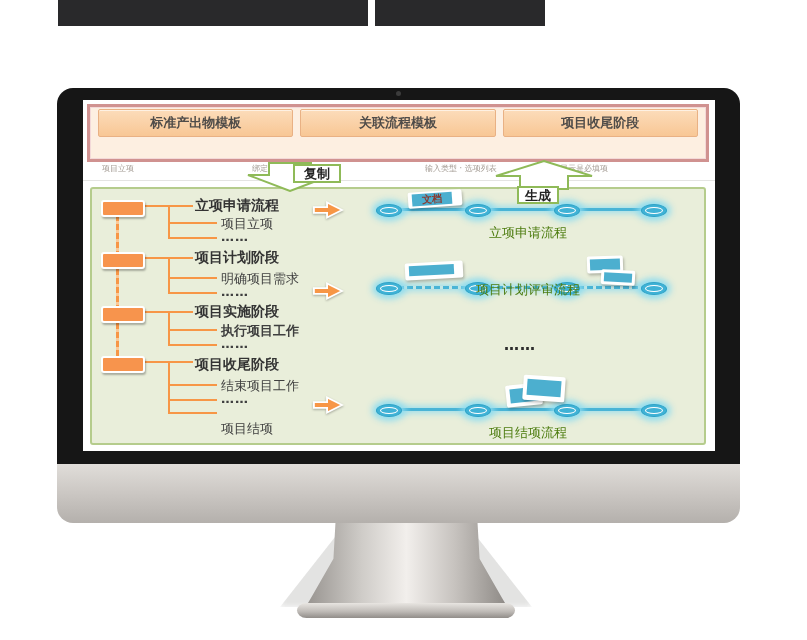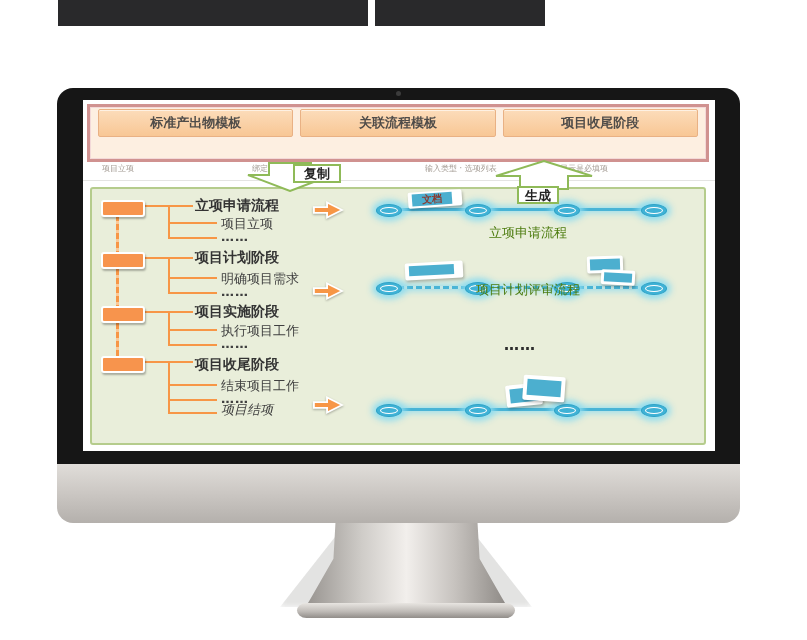--- a/index.html
+++ b/index.html
@@ -139,26 +139,26 @@
   <div class="oline" style="left:85px;top:299px;width:49px;height:2px;"></div>
   <div class="oline" style="left:85px;top:312px;width:49px;height:2px;"></div>
 
   <div class="ttl" style="top:97px;">立项申请流程</div>
   <div class="sub" style="top:115px;">项目立项</div>
   <div class="sub dots" style="top:129px;">……</div>
   <div class="ttl" style="top:149px;">项目计划阶段</div>
   <div class="sub" style="top:170px;">明确项目需求</div>
   <div class="sub dots" style="top:184px;">……</div>
   <div class="ttl" style="top:203px;">项目实施阶段</div>
-  <div class="sub" style="top:222px;">执行项目工作</div>
+  <div class="sub" style="top:222px;font-weight:bold;">执行项目工作</div>
   <div class="sub dots" style="top:236px;">……</div>
   <div class="ttl" style="top:236px;margin-top:20px;">项目收尾阶段</div>
   <div class="sub" style="top:277px;">结束项目工作</div>
   <div class="sub dots" style="top:291px;">……</div>
-  <div class="sub" style="top:301px;font-style:italic;">项目结项</div>
+  <div class="sub" style="top:320px;">项目结项</div>
 
   <svg class="oarrow" style="left:229px;top:100px;" width="32" height="20" viewBox="0 0 34 20">
     <path d="M2 7 L16 7 L16 2 L32 10 L16 18 L16 13 L2 13 Z" fill="#f79646" stroke="#ffffff" stroke-width="2"></path>
   </svg>
   <svg class="oarrow" style="left:229px;top:181px;" width="32" height="20" viewBox="0 0 34 20">
     <path d="M2 7 L16 7 L16 2 L32 10 L16 18 L16 13 L2 13 Z" fill="#f79646" stroke="#ffffff" stroke-width="2"></path>
   </svg>
   <svg class="oarrow" style="left:229px;top:295px;" width="32" height="20" viewBox="0 0 34 20">
     <path d="M2 7 L16 7 L16 2 L32 10 L16 18 L16 13 L2 13 Z" fill="#f79646" stroke="#ffffff" stroke-width="2"></path>
   </svg>
@@ -195,14 +195,15 @@
   <div class="enode" style="left:293px;top:304px;"></div>
   <div class="enode" style="left:382px;top:304px;"></div>
   <div class="enode" style="left:471px;top:304px;"></div>
   <div class="enode" style="left:558px;top:304px;"></div>
   <div class="card" style="left:423px;top:284px;width:36px;height:22px;transform:rotate(-6deg);">
     <div class="card-bar" style="left:4px;right:4px;top:4px;bottom:4px;"></div>
   </div>
   <div class="card" style="left:440px;top:276px;width:42px;height:25px;transform:rotate(4deg);">
     <div class="card-bar" style="left:4px;right:4px;top:4px;bottom:5px;"></div>
   </div>
+  <div class="flabel" style="top:324px;">项目结项流程</div>
 
 </div>
 
 </body></html>

